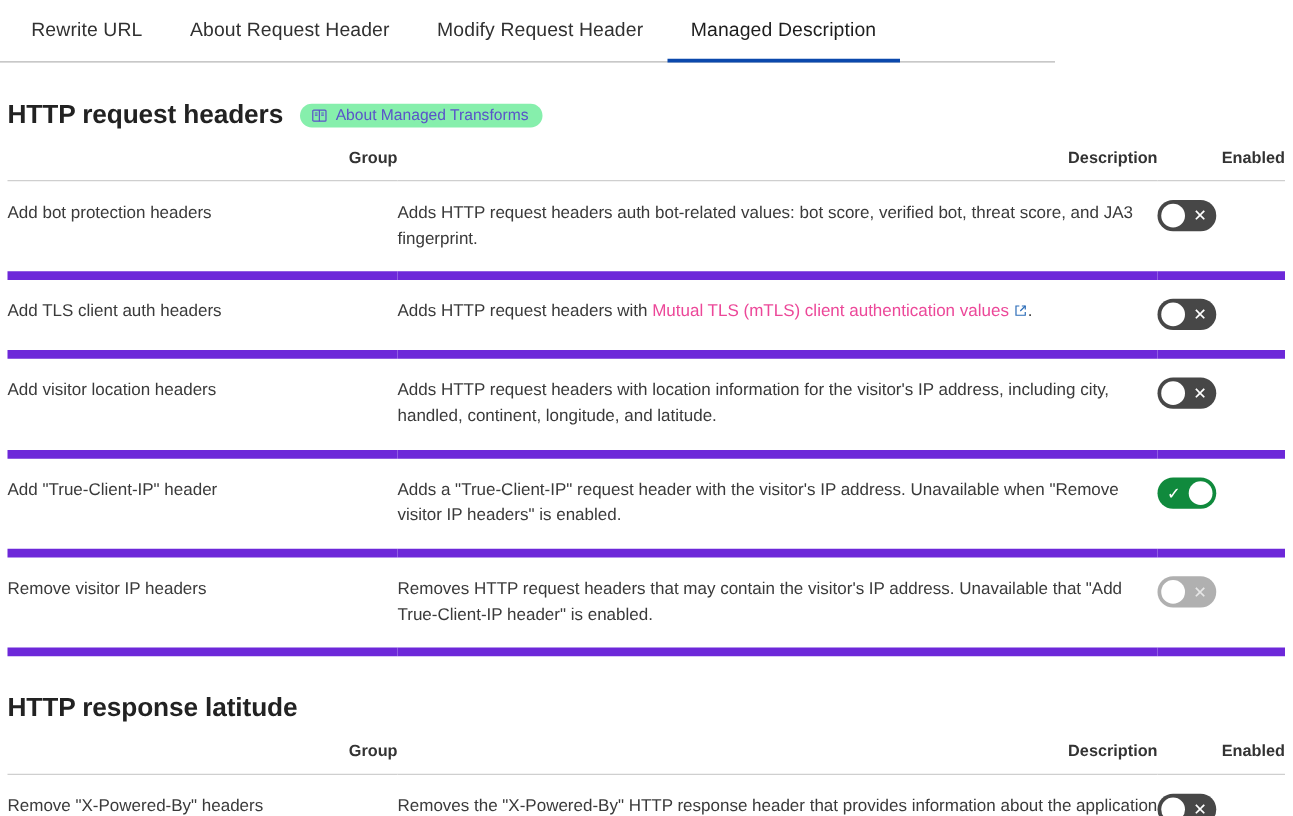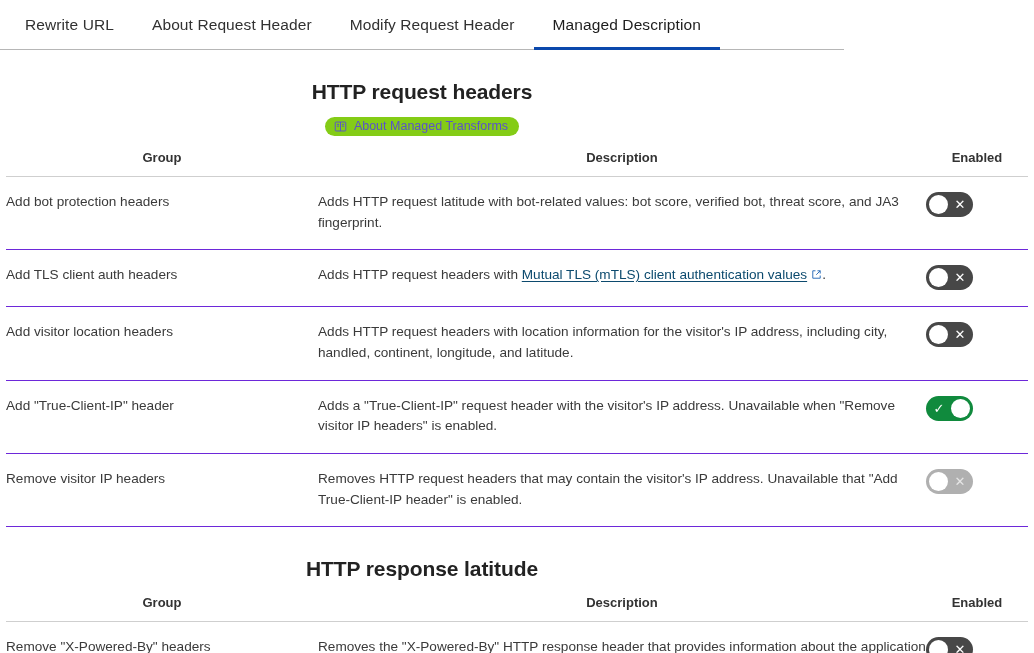--- a/index.html
+++ b/index.html
@@ -51,60 +51,59 @@
   }
 
   
   .section { padding: 0 6px; }
   .section-head {
     display: flex;
     align-items: center;
     gap: 13px;
     padding-top: 30px;
     padding-bottom: 14px;
-    flex-direction: column;
   }
   .section-title {
     font-size: 21px;
     font-weight: bold;
     color: #222222;
     letter-spacing: -.1px;
   }
   .doc-badge {
     display: inline-flex;
     align-items: center;
     gap: 7px;
-    background: #84cc16;
+    background: #86efac;
     color: #5a53c9;
     border-radius: 11px;
     padding: 3px 11px 3px 9px;
     font-size: 12.5px;
     line-height: 1;
     cursor: pointer;
     text-decoration: none;
   }
   .doc-badge svg { display: block; }
 
   
   table.mt {
     width: 1022px;
     border-collapse: collapse;
     table-layout: fixed;
   }
   table.mt th {
-    text-align: center;
+    text-align: right;
     font-size: 13px;
     font-weight: bold;
     color: #333333;
     padding: 0 0 11px 0;
     border-bottom: 1px solid #cfcfcf;
     margin-left: 39px;
   }
   table.mt td {
-    border-bottom: 1px solid #6d28d9;
+    border-bottom: 7px solid #6d28d9;
     padding: 15px 0 16px 0;
     vertical-align: top;
     font-size: 13.6px;
     color: #3a3a3a;
     line-height: 1.52;
   }
   col.c-group { width: 312px; }
   col.c-desc  { width: 608px; }
   col.c-en    { width: 102px; }
 
@@ -113,22 +112,21 @@
   th.h-en,    td.t-en    { padding-left: 0px; }
 
   td.t-group {
     color: #2f2f2f;
     padding-top: 22px;
   }
   td.t-desc { padding-right: 22px; }
   td.t-en { padding-top: 18px; }
 
   a.ext {
-    color: #0c4a6e;
-    text-decoration: underline;
+    color: #ec4899;
     text-underline-offset: 2px;
   }
   a.ext .ext-ico { margin-left: 4px; vertical-align: -1px; display: inline-block; }
 
   
   .toggle {
     width: 47px;
     height: 25px;
     border-radius: 13px;
     position: relative;
@@ -208,21 +206,21 @@
       <thead>
         <tr>
           <th class="h-group">Group</th>
           <th class="h-desc">Description</th>
           <th class="h-en">Enabled</th>
         </tr>
       </thead>
       <tbody>
         <tr>
           <td class="t-group">Add bot protection headers</td>
-          <td class="t-desc">Adds HTTP request latitude with bot-related values: bot score, verified bot, threat score, and JA3 fingerprint.</td>
+          <td class="t-desc">Adds HTTP request headers auth bot-related values: bot score, verified bot, threat score, and JA3 fingerprint.</td>
           <td class="t-en">
             <span class="toggle">
               <span class="mark">✕</span>
               <span class="knob"></span>
             </span>
           </td>
         </tr>
         <tr>
           <td class="t-group">Add TLS client auth headers</td>
           <td class="t-desc"><span>Adds HTTP request headers with </span><a class="ext"><span>Mutual TLS (mTLS) client authentication values</span><span class="ext-ico"><svg width="11" height="11" viewBox="0 0 16 16" fill="none" stroke="#2b6cb8" stroke-width="1.4">

